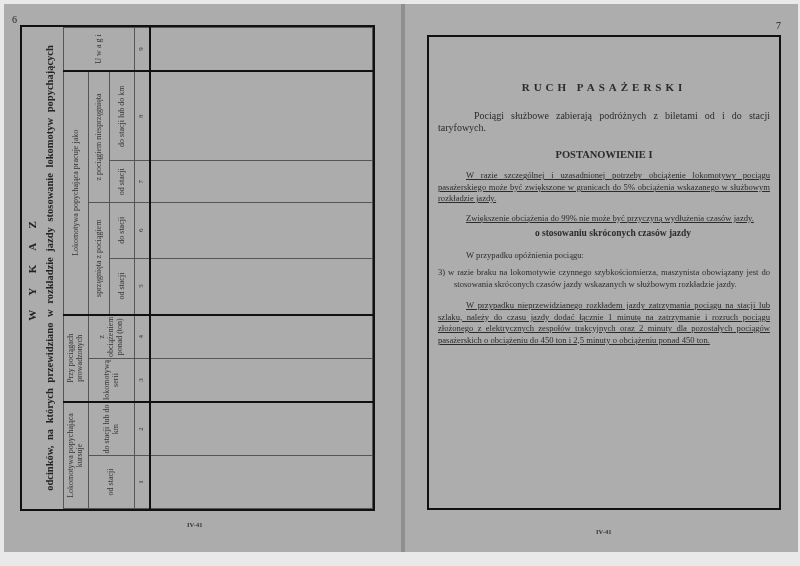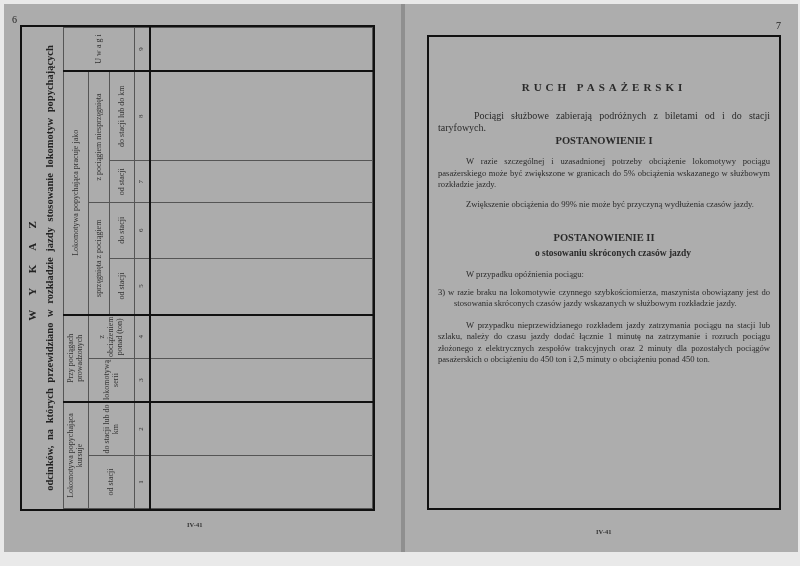--- a/index.html
+++ b/index.html
@@ -50,23 +50,23 @@
   table.wk tr.data td { height:auto; }
 
   
   .right-frame {
     position:absolute; left:427px; top:35px; width:354px; height:475px;
     border:2px solid #111; box-sizing:border-box;
     font-size:8.6px; line-height:11.5px; color:#2a2a2a;
   }
   .heading-main { text-align:center; font-weight:bold; font-size:11px; letter-spacing:4px; margin-top:45px; }
   .lead { font-size:10px; line-height:12.5px; text-indent:36px; margin:16px 9px 0 9px; text-align:justify; }
-  .sec-title { text-align:center; font-weight:bold; font-size:10.5px; }
+  .sec-title { text-align:center; font-weight:bold; font-size:10.5px; margin-top:14px; }
   .sec-sub { text-align:center; font-weight:bold; font-size:9.5px; margin-top:4px;padding-left:18px; }
-  .para { text-indent:28px; margin:8px 9px 0 9px; text-align:justify; }
+  .para { text-indent:28px; margin:8px 9px 0 9px; text-align:justify;text-decoration:underline; }
   .para.first { margin-top:10px; }
   .bold-line { font-weight:normal; margin:10px 9px 0 37px; }
   .item { margin:6px 9px 0 9px; padding-left:16px; text-indent:-16px; text-align:justify; }
   .footer-code { position:absolute; font-size:6.5px; font-weight:bold; color:#333; }
 </style>
 </head>
 <body>
 
 <div class="page left"></div>
 <div class="gutter"></div>
@@ -131,20 +131,19 @@
 <div class="page-num" style="left:776px;top:20px;">7</div>
 
 <div class="right-frame">
   <div class="heading-main">RUCH PASAŻERSKI</div>
   <div class="lead">Pociągi służbowe zabierają podróżnych z biletami od i do stacji taryfowych.</div>
 
   <div class="sec-title">POSTANOWIENIE I</div>
   <div class="para first">W razie szczególnej i uzasadnionej potrzeby obciążenie lokomotywy pociągu pasażerskiego może być zwiększone w granicach do 5% obciążenia wskazanego w służbowym rozkładzie jazdy.</div>
   <div class="para">Zwiększenie obciążenia do 99% nie może być przyczyną wydłużenia czasów jazdy.</div>
 
-  <div class="sec-title" style="margin-top:22px">POSTANOWIENIE II</div>
   <div class="sec-sub">o stosowaniu skróconych czasów jazdy</div>
   <div class="bold-line">W przypadku opóźnienia pociągu:</div>
   <div class="item">3) w razie braku na lokomotywie czynnego szybkościomierza, maszynista obowiązany jest do stosowania skróconych czasów jazdy wskazanych w służbowym rozkładzie jazdy.</div>
 
   <div class="para first">W przypadku nieprzewidzianego rozkładem jazdy zatrzymania pociągu na stacji lub szlaku, należy do czasu jazdy dodać łącznie 1 minutę na zatrzymanie i rozruch pociągu złożonego z elektrycznych zespołów trakcyjnych oraz 2 minuty dla pozostałych pociągów pasażerskich o obciążeniu do 450 ton i 2,5 minuty o obciążeniu ponad 450 ton.</div>
 </div>
 <div class="footer-code" style="left:596px;top:528px;">IV-41</div>
 
 </body></html>

